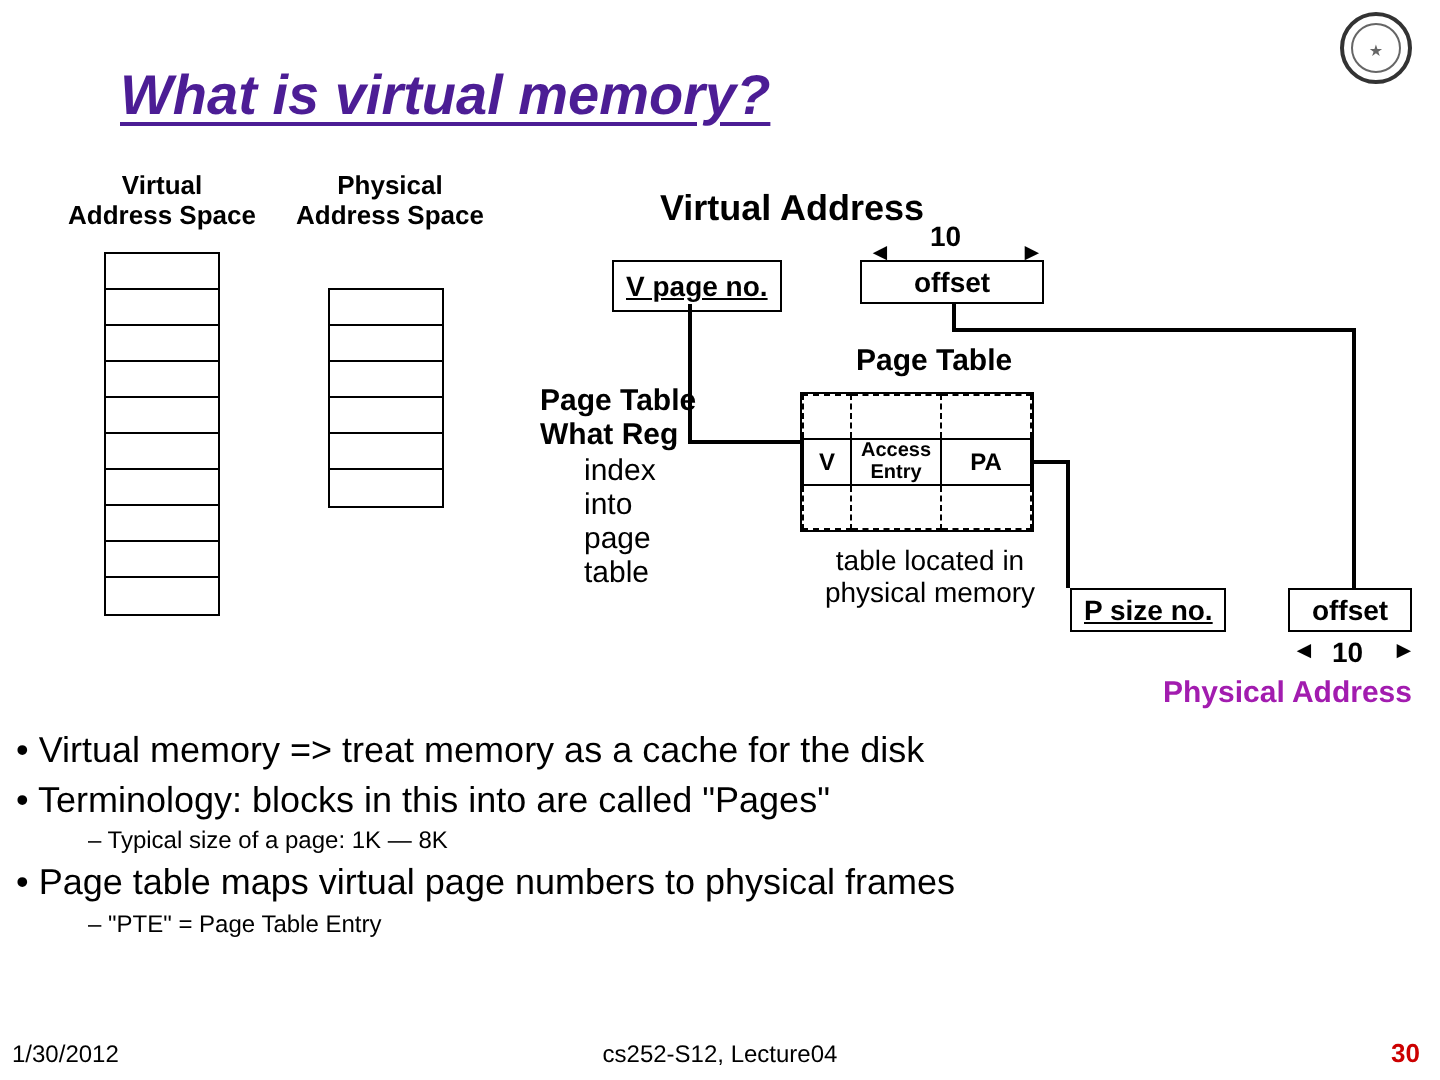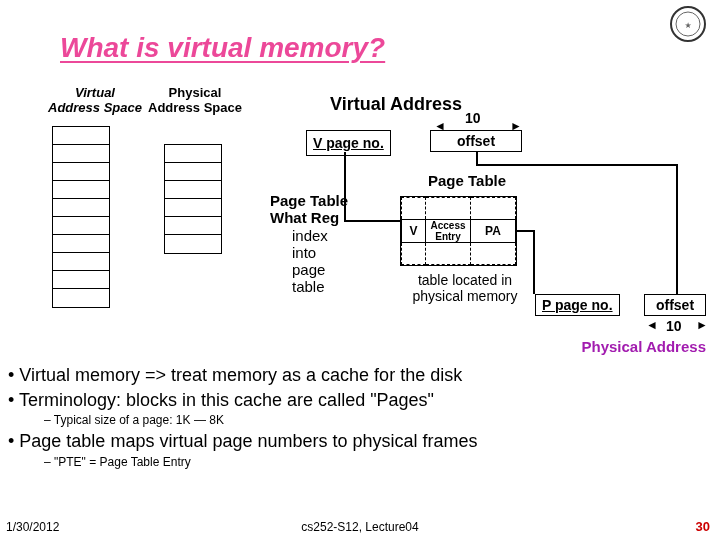--- a/index.html
+++ b/index.html
@@ -20,31 +20,30 @@
     border-radius: 50%;
     display: flex; align-items: center; justify-content: center;
     font-size: 10px; color: #555;
   }
   .title {
     position: absolute;
     left: 60px; top: 32px;
     font-size: 28px;
     font-weight: bold;
     font-style: italic;
-    color: #ec4899;
+    color: #4c1d95;
     text-decoration: underline;
     text-underline-offset: 4px;
   }
   .label-vas {
     position: absolute;
-    left: 40px; top: 85px;
+    left: 26px; top: 85px;
     font-size: 13px; font-weight: bold;
     text-align: center;
     width: 110px;
-    font-style: italic;
   }
   .label-pas {
     position: absolute;
     left: 140px; top: 85px;
     font-size: 13px; font-weight: bold;
     text-align: center;
     width: 110px;
   }
   .vas-block {
     position: absolute;
@@ -270,39 +269,39 @@
           <td class="narrow"></td>
           <td></td>
           <td></td>
         </tr>
   </tbody>
     </table>
 </div>
 
 <div class="pt-note">table located in physical memory</div>
 
-<div class="ppn-box">P page no.</div>
+<div class="ppn-box">P size no.</div>
 <div class="offset2-box">offset</div>
 <div class="ten2-label">10</div>
 <div class="ten2-l">◄</div>
 <div class="ten2-r">►</div>
 
 <div class="pa-label">Physical Address</div>
 
 <div class="arrow-line" style="left:344px;top:152px;width:2px;height:68px;"></div>
 <div class="arrow-line" style="left:344px;top:220px;width:56px;height:2px;"></div>
 <div class="arrow-line" style="left:515px;top:230px;width:20px;height:2px;"></div>
 <div class="arrow-line" style="left:533px;top:230px;width:2px;height:64px;"></div>
 <div class="arrow-line" style="left:476px;top:152px;width:2px;height:12px;"></div>
 <div class="arrow-line" style="left:476px;top:164px;width:200px;height:2px;"></div>
 <div class="arrow-line" style="left:676px;top:164px;width:2px;height:130px;"></div>
 
 <div class="bullets">
   <div class="b">• <span>Virtual memory =&gt; treat memory as a cache for the disk</span></div>
-  <div class="b">• <span>Terminology: blocks in this cache are called "Pages"</span></div>
+  <div class="b">• <span>Terminology: blocks in this into are called "Pages"</span></div>
   <div class="sub">– <span>Typical size of a page: 1K — 8K</span></div>
   <div class="b">• <span>Page table maps virtual page numbers to physical frames</span></div>
   <div class="sub">– <span>"PTE" = Page Table Entry</span></div>
 </div>
 
 <div class="footer-date">1/30/2012</div>
 <div class="footer-mid">cs252-S12, Lecture04</div>
 <div class="footer-num">30</div>
 
 </body></html>

